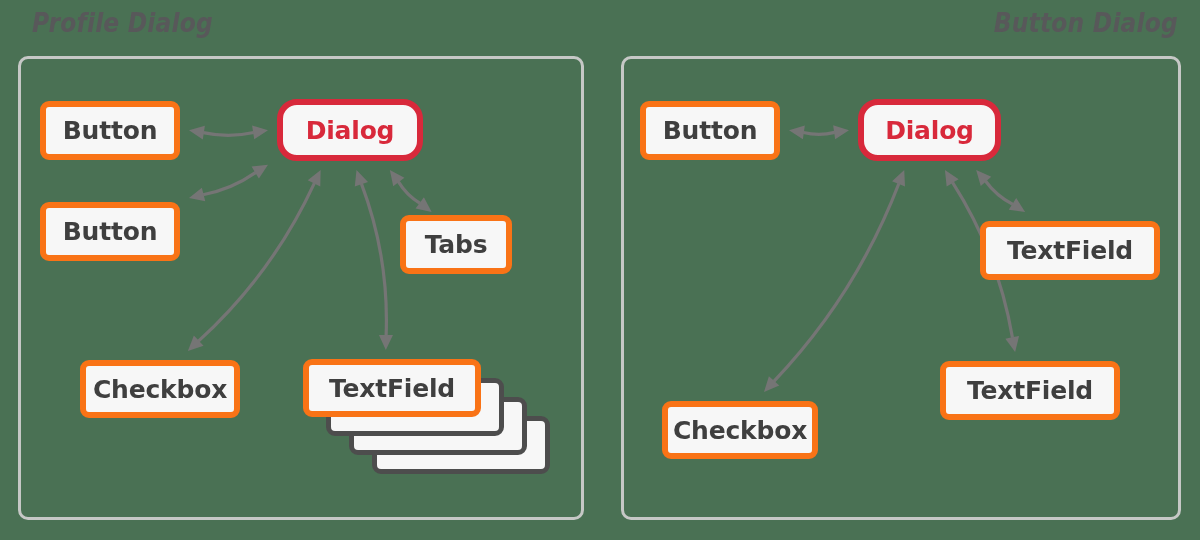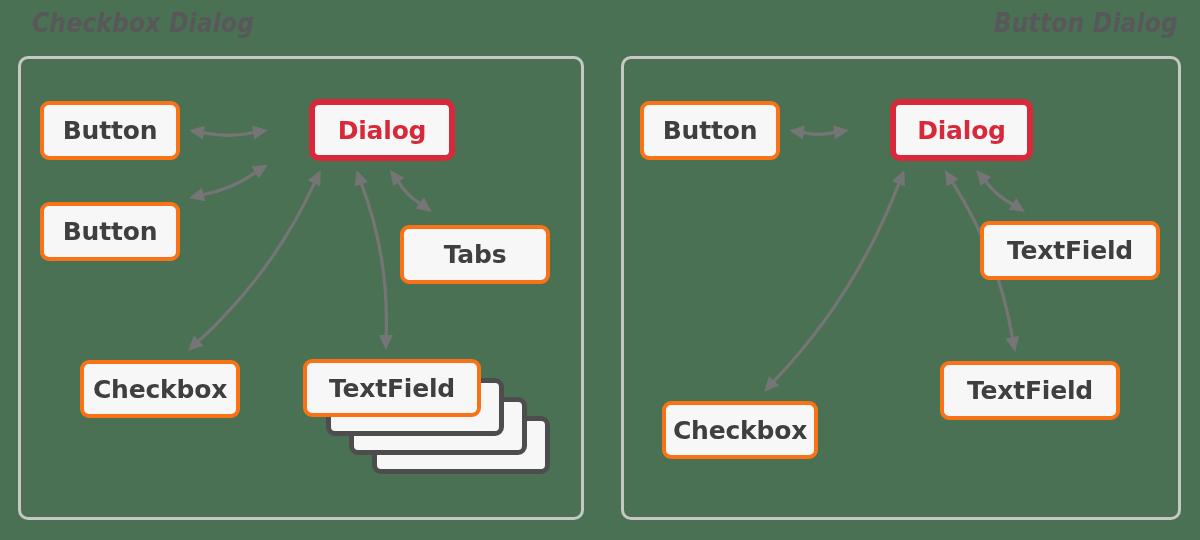--- a/index.html
+++ b/index.html
@@ -32,56 +32,55 @@
     box-sizing:border-box;
     background:transparent;
   }
   #panel-left{left:18px;top:56px;width:566px;height:464px;}
   #panel-right{left:621px;top:56px;width:560px;height:464px;}
 
   .node{
     position:absolute;
     box-sizing:border-box;
     background:#f7f7f7;
-    border:4px solid #f97316;
+    border:6px solid #f97316;
     border-radius:9px;
     display:flex;align-items:center;justify-content:center;
     font-family:"DejaVu Sans","Liberation Sans", sans-serif;
     font-weight:bold;
     font-size:25px;
     color:#3f3f3f;
     letter-spacing:-0.2px;
     z-index:3;
     white-space:nowrap;
   }
   .node.dialog{
     border-color:#d8293b;
     color:#d8293b;
     border-width:6px;
-    border-radius:10px;
-    margin-left:32px;
+    border-radius:20px;
   }
   .stack-ghost{
     position:absolute;
     box-sizing:border-box;
     background:#f7f7f7;
     border:5px solid #4d4d4d;
     border-radius:9px;
     z-index:2;
   }
   svg.arrows{position:absolute;left:0;top:0;width:1200px;height:540px;z-index:1;overflow:visible;}
   svg.arrows path{fill:none;stroke:#757575;stroke-width:3.2;}
   svg.arrows polygon{fill:#757575;}
 </style>
 </head>
 <body>
 
 <div id="stage">
 
-  <div class="panel-title" id="title-left">Checkbox Dialog</div>
+  <div class="panel-title" id="title-left">Profile Dialog</div>
 
   <div class="panel-title" id="title-right">Button Dialog</div>
 
   <div class="panel" id="panel-left"></div>
   <div class="panel" id="panel-right"></div>
 
   <svg class="arrows" id="arrow-layer" viewBox="0 0 1200 540">
       <path d="M 203.25483556263794 132.641642998986 Q 228.51645833333333 138.15312500000002 253.75489741139495 132.53643453680104"></path>
       <polygon points="189,130.33541666666667 204.87147890329422,125.63476166738336 204.19743912457585,130.13455837131403 203.47155013210988,134.98049328323935 202.79751035339152,139.48028998717"></polygon>
       <polygon points="268,130.17083333333332 254.24071288959956,139.3731166485529 253.54792989033868,134.87616749207638 252.80185589113464,130.033299169717 252.10907289187375,125.53635001324047"></polygon>
@@ -108,21 +107,21 @@
       <polygon points="944.9318618042226,170 958.6468028412077,179.2682464550758 954.7439608974598,181.60711899587895 950.5409003426546,184.12590480905155 946.6380583989068,186.4647773498547"></polygon>
       <path d="M 985.510121542965 180.96244714998744 Q 996.4244813278008 195.89709543568466 1012.8476980454404 204.40855368769758"></path>
       <polygon points="976.1390041493776,170 991.2859626730715,176.67605029051586 987.8623456610009,179.67293977040336 984.1753734941555,182.90035921028223 980.7517564820848,185.89724869016973"></polygon>
       <polygon points="1025.109958506224,212 1008.695505814342,209.86324011036177 1011.1357765468393,206.02298246898962 1013.7637604126056,201.88732039366576 1016.2040311451029,198.0470627522936"></polygon>
     </svg>
 
   <div id="nodes-layer">
       <div class="node" style="left: 40px; top: 101px; width: 140px; height: 59px;">Button</div>
       <div class="node dialog" style="left: 277px; top: 99px; width: 146px; height: 62px;">Dialog</div>
       <div class="node" style="left: 40px; top: 202px; width: 140px; height: 59px;">Button</div>
-      <div class="node" style="left: 400px; top: 225px; width: 150px; height: 59px;">Tabs</div>
+      <div class="node" style="left: 400px; top: 215px; width: 112px; height: 59px;">Tabs</div>
       <div class="node" style="left: 80px; top: 360px; width: 160px; height: 58px;">Checkbox</div>
       <div class="stack-ghost" style="left: 372px; top: 416px; width: 178px; height: 58px;"></div>
       <div class="stack-ghost" style="left: 349px; top: 397px; width: 178px; height: 58px;"></div>
       <div class="stack-ghost" style="left: 326px; top: 378px; width: 178px; height: 58px;"></div>
       <div class="node" style="left: 303px; top: 359px; width: 178px; height: 58px;">TextField</div>
       <div class="node" style="left: 640px; top: 101px; width: 140px; height: 59px;">Button</div>
       <div class="node dialog" style="left: 858px; top: 99px; width: 143px; height: 62px;">Dialog</div>
       <div class="node" style="left: 980px; top: 221px; width: 180px; height: 59px;">TextField</div>
       <div class="node" style="left: 940px; top: 361px; width: 180px; height: 59px;">TextField</div>
       <div class="node" style="left: 662px; top: 401px; width: 156px; height: 58px;">Checkbox</div>

